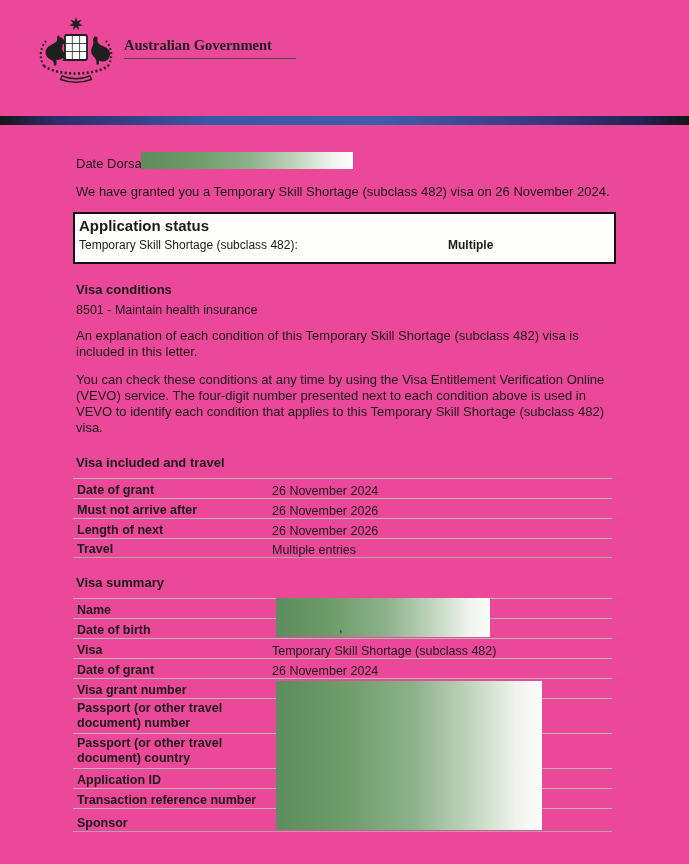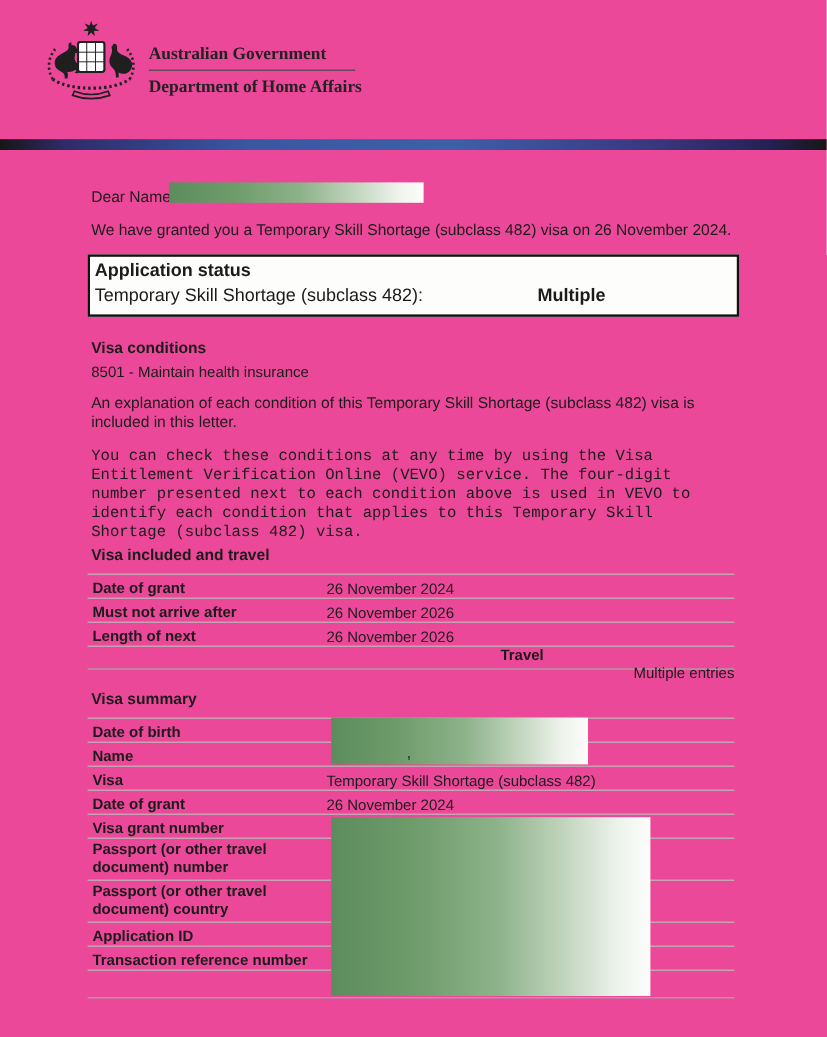--- a/index.html
+++ b/index.html
@@ -14,31 +14,31 @@
   .header-divider{width:172px;border-top:1.2px solid #4a4a4a;margin-top:4px;}
   .dept-name{font-family:"Liberation Serif", serif;font-weight:bold;font-size:14.5px;color:#222;margin-top:6px;}
   .top-bar{position:absolute;left:0;top:116px;width:689px;height:9px;
     background:linear-gradient(90deg,#161616 0%,#2e2c6a 8%,#3a57a2 30%,#3f5fa9 55%,#38367c 80%,#232254 93%,#161616 100%);}
   
   .greeting{position:absolute;left:76px;top:156px;font-size:13px;}
   .intro{position:absolute;left:76px;top:184px;width:537px;font-size:13px;line-height:16px;margin:0;}
   
   .status-box{position:absolute;left:73px;top:212px;width:531px;height:44px;border:2px solid #111;padding:2px 4px;background:#fdfdfb;}
   .status-title{font-size:15px;font-weight:bold;margin-top:1px;}
-  .status-row{position:relative;font-size:15px;margin-top:4px;}
+  .status-row{position:relative;font-size:12px;margin-top:4px;}
   .granted{position:absolute;left:369px;top:0;font-weight:bold;}
   
   .section-heading{position:absolute;left:76px;font-size:13px;font-weight:bold;}
   .condition-line{position:absolute;left:76px;top:303px;font-size:12.5px;}
   .para{position:absolute;left:76px;width:537px;font-size:13px;line-height:16px;margin:0;}
   
   .vtable{position:absolute;left:73px;width:539px;}
   .trow{display:flex;border-top:1px solid #b9b9b9;box-sizing:border-box;align-items:flex-end;}
   .trow.wrap{align-items:flex-start;}
-  .trow:last-child{border-bottom:1px solid #a9a9a9;flex-direction:column;}
+  .trow:last-child{border-bottom:1px solid #a9a9a9;}
   .h20{height:20px;}
   .h35{height:35px;}
   .h24{height:24px;}
   .tlabel{width:199px;padding-left:4px;font-weight:bold;font-size:12.5px;line-height:15px;box-sizing:border-box;}
   .trow.wrap .tlabel{padding-top:2px;}
   .tvalue{font-size:12.5px;flex:1;}
   
   .redact{position:absolute;z-index:5;
     background:linear-gradient(90deg,#5d8c5e 0%,#6d9b6a 25%,#8db28a 52%,#c6d8c2 75%,#eef3ec 90%,#fdfdfb 100%);}
   .redact-greeting{left:141px;top:152px;width:212px;height:17px;}
@@ -67,42 +67,41 @@
       <path d="M10,52 C5,44 6,34 12,27" stroke="#1f1f1f" stroke-width="2.2" fill="none" stroke-dasharray="1.8 2.4"></path>
       <path d="M74,52 C79,44 78,34 72,27" stroke="#1f1f1f" stroke-width="2.2" fill="none" stroke-dasharray="1.8 2.4"></path>
 
       <path d="M28,62 Q42,67.5 56,62 L57.5,65.5 Q42,71 26.5,65.5 Z" fill="none" stroke="#1f1f1f" stroke-width="1.4"></path>
     </svg>
   </div>
 
   <div class="header-text">
     <div class="gov-name">Australian Government</div>
     <div class="header-divider"></div>
-    <div class="dept-name">Department of Home Affairs</div>
   </div>
 
   <div class="top-bar"></div>
 
-  <div class="greeting">Dear Name</div>
+  <div class="greeting">Date Dorsa</div>
   <div class="redact redact-greeting"></div>
 
   <p class="intro">We have granted you a Temporary Skill Shortage (subclass 482) visa on 26 November 2024.</p>
 
   <div class="status-box">
     <div class="status-title">Application status</div>
     <div class="status-row">
       <span>Temporary Skill Shortage (subclass 482):</span>
       <span class="granted">Multiple</span>
     </div>
   </div>
 
   <div class="section-heading" style="top:282px;">Visa conditions</div>
   <div class="condition-line">8501 - Maintain health insurance</div>
   <p class="para" style="top:328px;">An explanation of each condition of this Temporary Skill Shortage (subclass 482) visa is included in this letter.</p>
-  <p class="para" style="top:372px;font-family:Liberation Mono, monospace;">You can check these conditions at any time by using the Visa Entitlement Verification Online (VEVO) service. The four-digit number presented next to each condition above is used in VEVO to identify each condition that applies to this Temporary Skill Shortage (subclass 482) visa.</p>
+  <p class="para" style="top:372px;">You can check these conditions at any time by using the Visa Entitlement Verification Online (VEVO) service. The four-digit number presented next to each condition above is used in VEVO to identify each condition that applies to this Temporary Skill Shortage (subclass 482) visa.</p>
 
   <div class="section-heading" style="top:455px;">Visa included and travel</div>
   <div class="vtable" style="top:478px;">
     <div class="trow h20">
       <div class="tlabel">Date of grant</div>
       <div class="tvalue">26 November 2024</div>
     </div>
     <div class="trow h20">
       <div class="tlabel">Must not arrive after</div>
       <div class="tvalue">26 November 2026</div>
@@ -113,25 +112,25 @@
     </div>
     <div class="trow h20">
       <div class="tlabel">Travel</div>
       <div class="tvalue">Multiple entries</div>
     </div>
   </div>
 
   <div class="section-heading" style="top:575px;">Visa summary</div>
   <div class="vtable" style="top:598px;">
     <div class="trow h20">
-      <div class="tlabel">Date of birth</div>
+      <div class="tlabel">Name</div>
       <div class="tvalue"></div>
     </div>
     <div class="trow h20">
-      <div class="tlabel">Name</div>
+      <div class="tlabel">Date of birth</div>
       <div class="tvalue"></div>
     </div>
     <div class="trow h20">
       <div class="tlabel">Visa</div>
       <div class="tvalue">Temporary Skill Shortage (subclass 482)</div>
     </div>
     <div class="trow h20">
       <div class="tlabel">Date of grant</div>
       <div class="tvalue">26 November 2024</div>
     </div>

